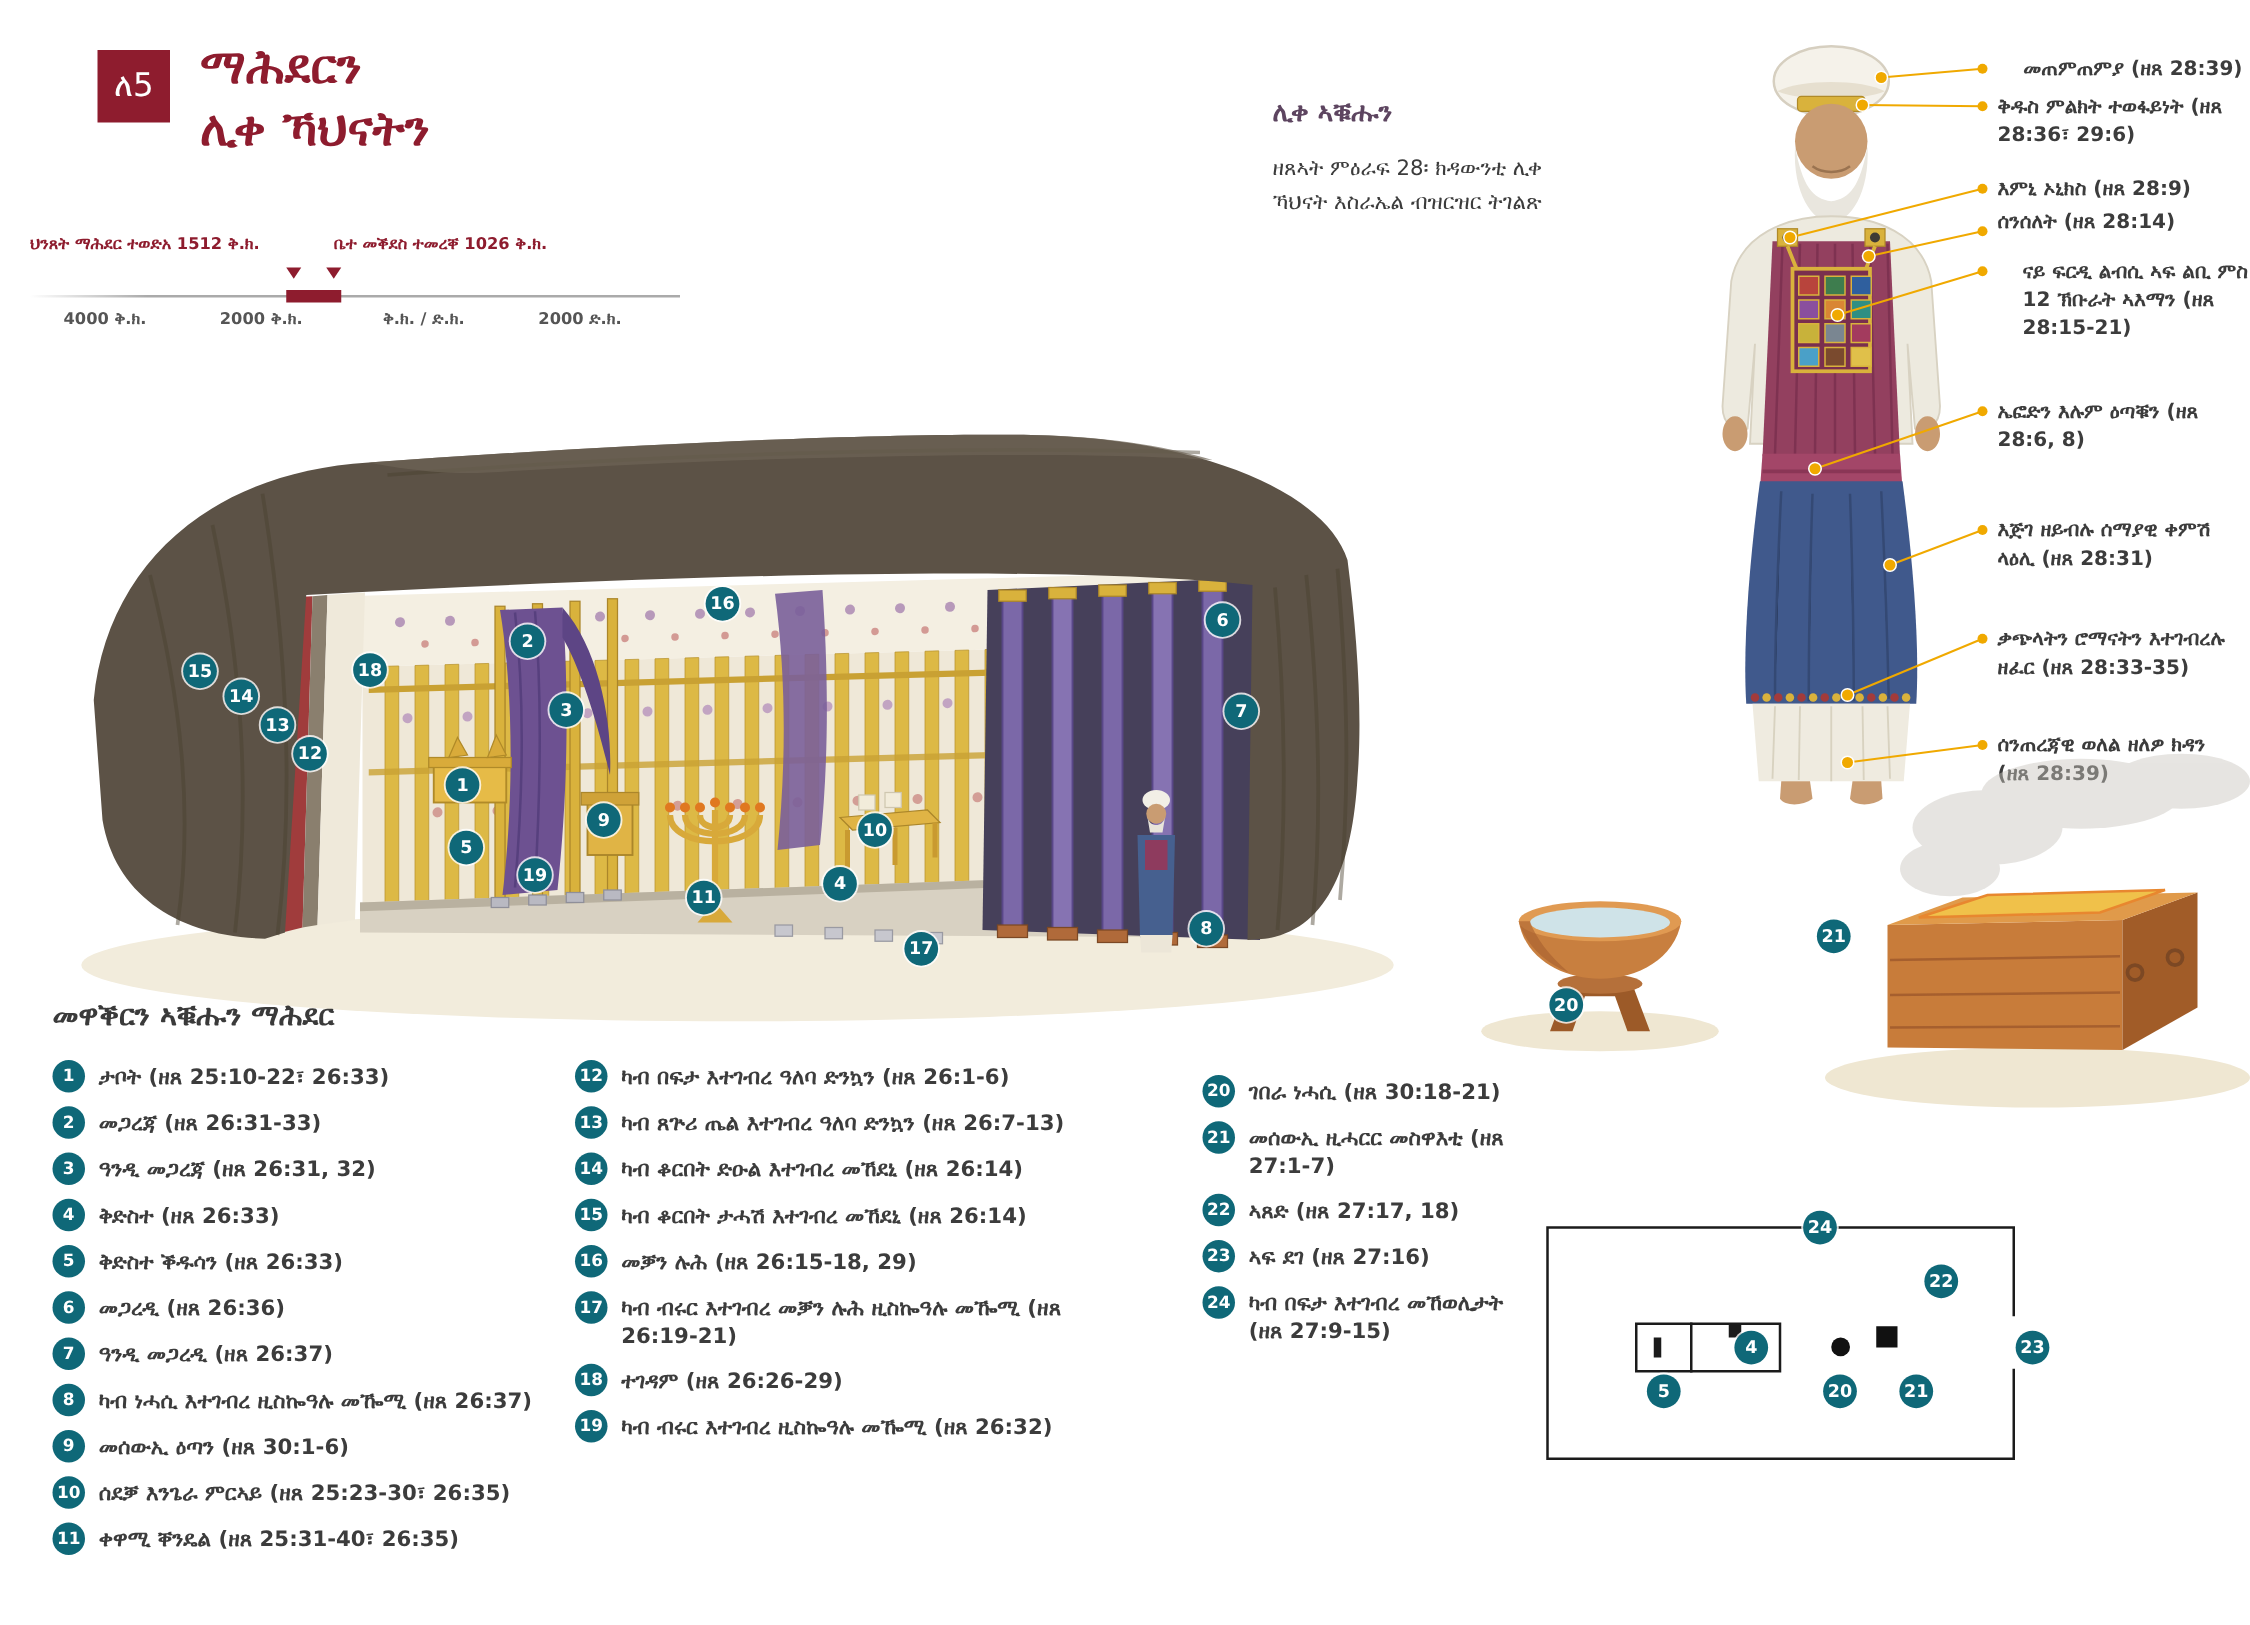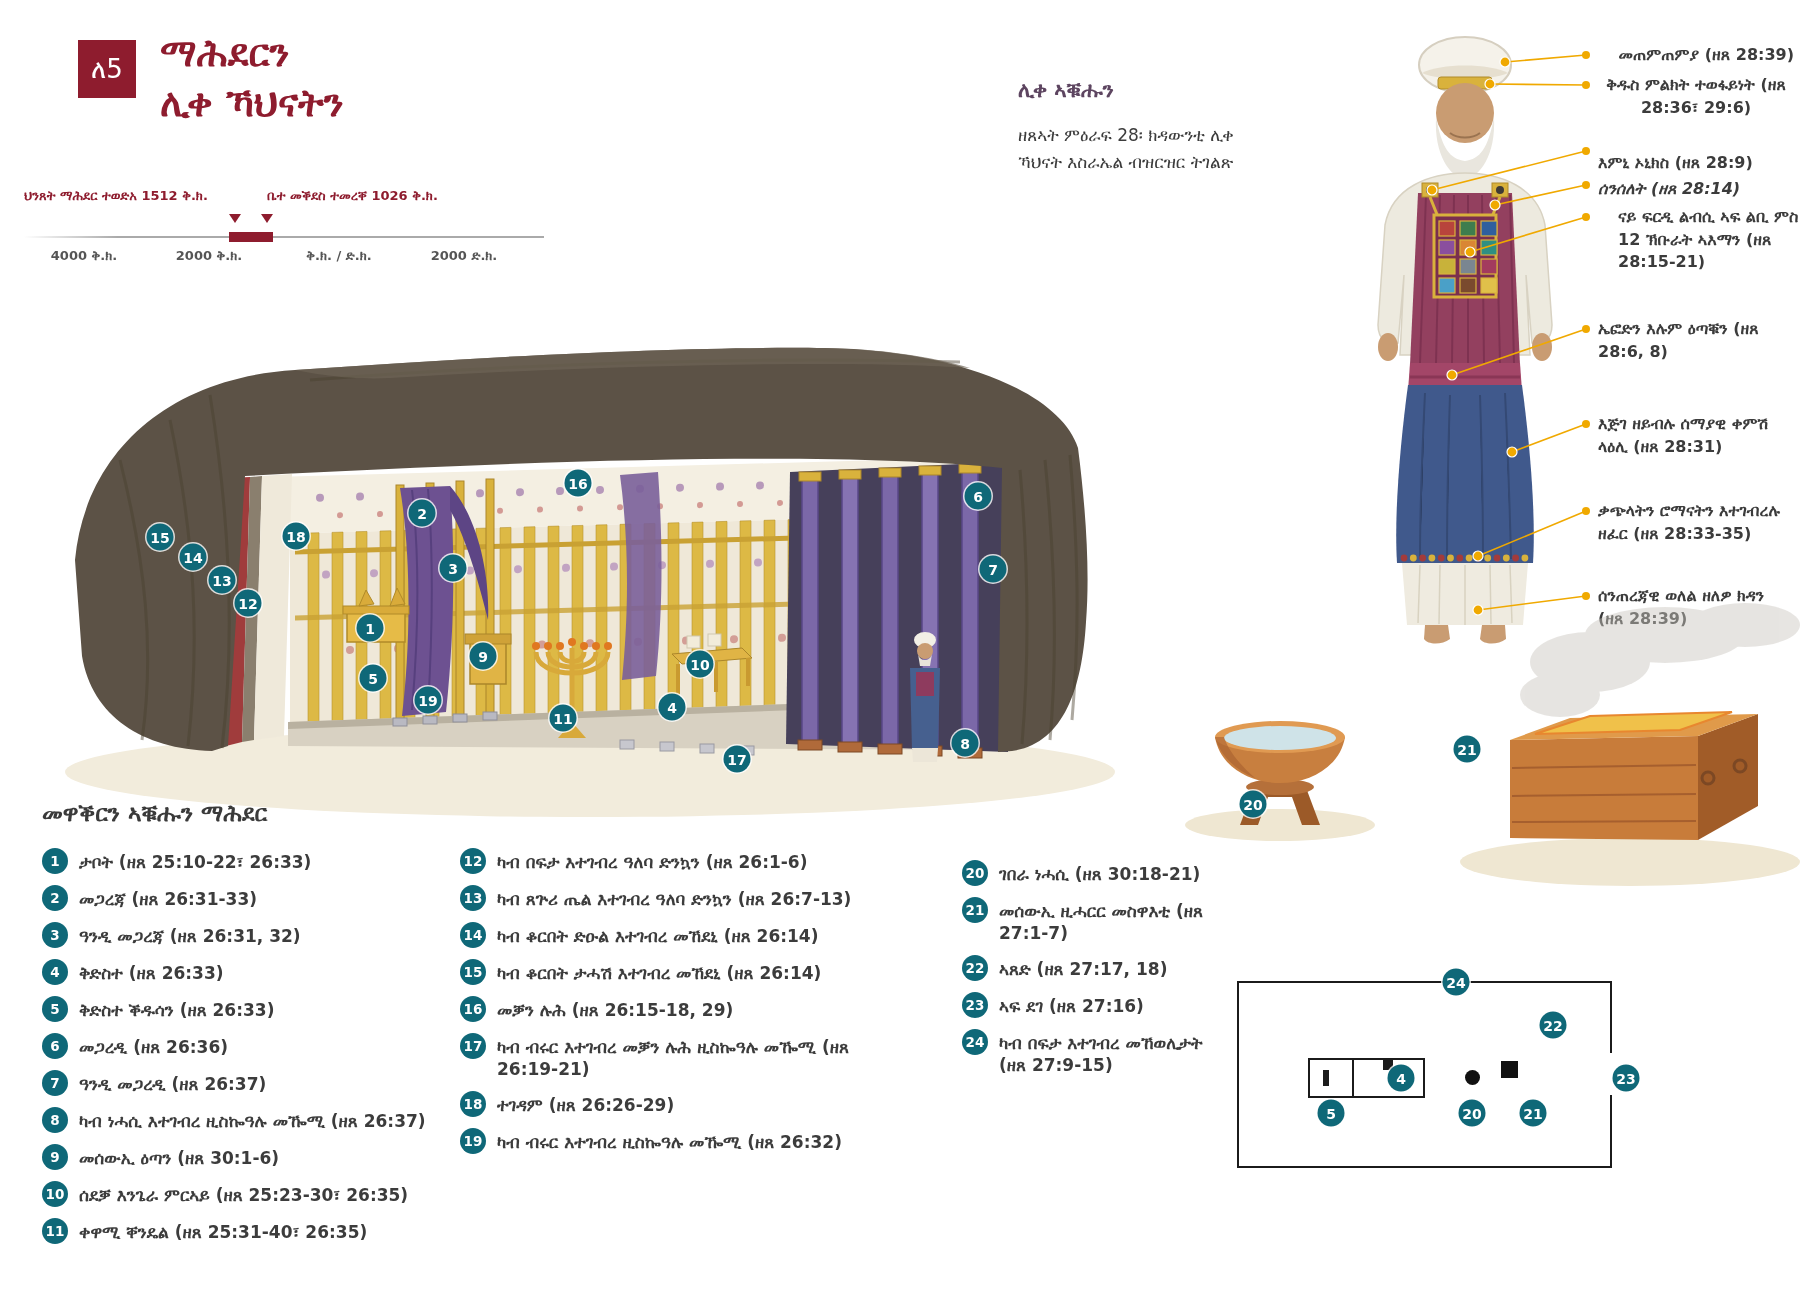--- a/index.html
+++ b/index.html
@@ -392,23 +392,23 @@
     <circle cx="1512" cy="452" r="5" fill="#f0a900" stroke="#ffffff" stroke-width="1.2"></circle>
     <line x1="1586" y1="511" x2="1478" y2="556" stroke="#f0a900" stroke-width="1.6"></line>
     <circle cx="1586" cy="511" r="4" fill="#f0a900"></circle>
     <circle cx="1478" cy="556" r="5" fill="#f0a900" stroke="#ffffff" stroke-width="1.2"></circle>
     <line x1="1586" y1="596" x2="1478" y2="610" stroke="#f0a900" stroke-width="1.6"></line>
     <circle cx="1586" cy="596" r="4" fill="#f0a900"></circle>
     <circle cx="1478" cy="610" r="5" fill="#f0a900" stroke="#ffffff" stroke-width="1.2"></circle>
   </svg>
 <div class="abs callouts">
     <div class="callout" style="top: 44px; text-align: right;">መጠምጠምያ (ዘጸ 28:39)</div>
-    <div class="callout" style="top: 74px; text-align: center;">ቅዱስ ምልክት ተወፋይነት (ዘጸ 28:36፣ 29:6)</div>
-    <div class="callout" style="top: 152px;">እምኒ ኦኒክስ (ዘጸ 28:9)</div>
-    <div class="callout" style="top: 178px; font-style: italic;">ሰንሰለት (ዘጸ 28:14)</div>
+    <div class="callout" style="top: 74px;">ቅዱስ ምልክት ተወፋይነት (ዘጸ 28:36፣ 29:6)</div>
+    <div class="callout" style="top: 140px;">እምኒ ኦኒክስ (ዘጸ 28:9)</div>
+    <div class="callout" style="top: 166px;">ሰንሰለት (ዘጸ 28:14)</div>
     <div class="callout" style="top: 206px; margin-left: 20px;">ናይ ፍርዲ ልብሲ ኣፍ ልቢ ምስ 12 ኽቡራት ኣእማን (ዘጸ 28:15-21)</div>
     <div class="callout" style="top: 318px;">ኤፎድን እሉም ዕጣቑን (ዘጸ 28:6, 8)</div>
     <div class="callout" style="top: 413px;">እጅገ ዘይብሉ ሰማያዊ ቀምሽ ላዕሊ (ዘጸ 28:31)</div>
     <div class="callout" style="top: 500px;">ቃጭላትን ሮማናትን እተገብረሉ ዘፈር (ዘጸ 28:33-35)</div>
     <div class="callout" style="top: 585px;">ሰንጠረጃዊ ወለል ዘለዎ ክዳን (ዘጸ 28:39)</div>
   </div>
 
 <svg class="illu" style="left:1180px;top:675px" width="200" height="170" viewBox="0 0 200 170">
   <ellipse cx="100" cy="150" rx="95" ry="16" fill="#efe7d2"></ellipse>
   <path d="M75,110 L125,110 L140,150 L122,150 L112,122 L88,122 L78,150 L60,150 Z" fill="#9c5a28"></path>

